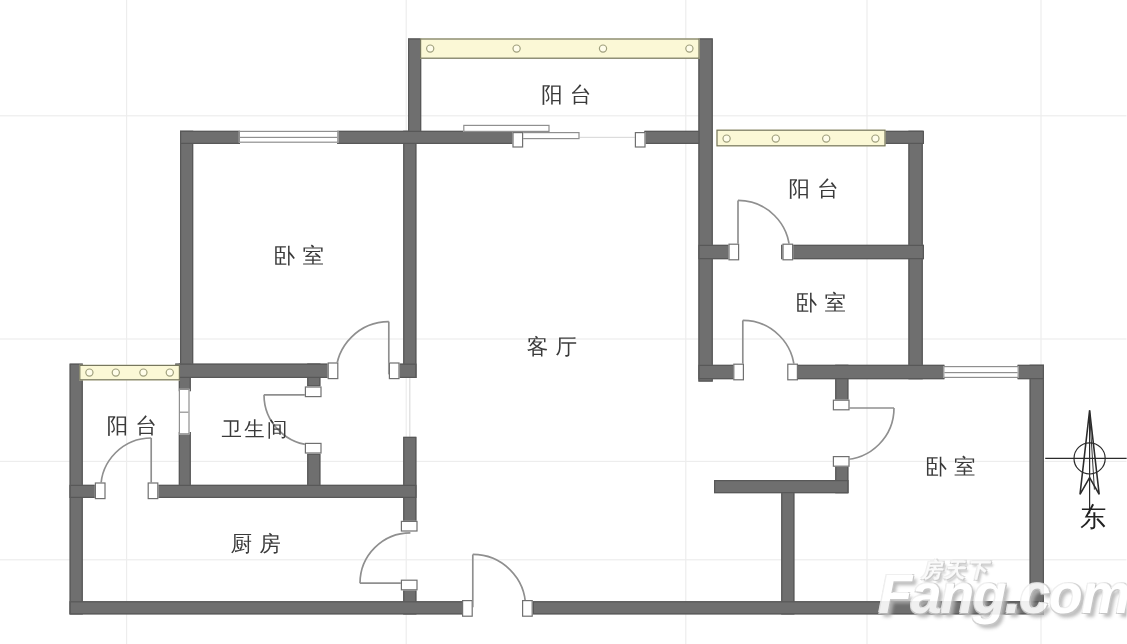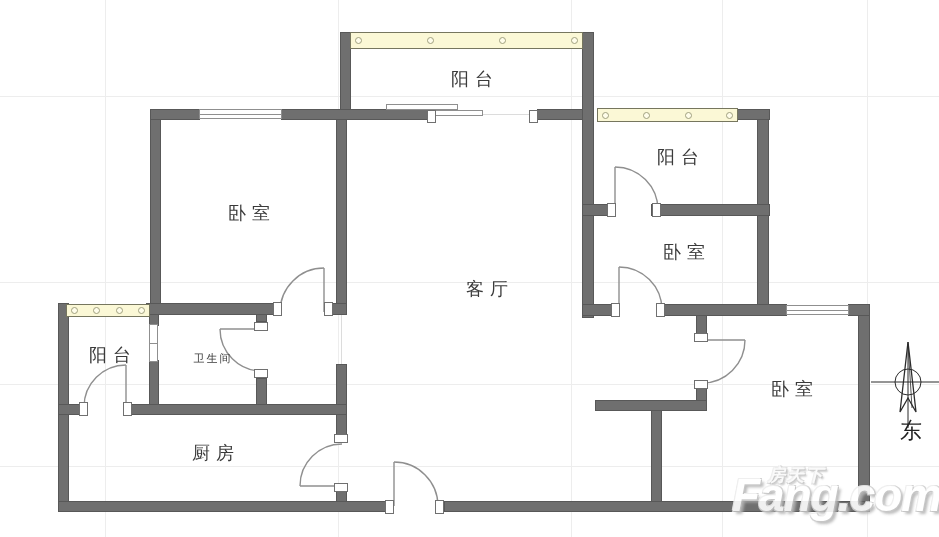--- a/index.html
+++ b/index.html
@@ -19,21 +19,21 @@
   .band i{width:5px;height:5px;border:1px solid #a0a07e;border-radius:50%;background:#fffdea;}
   .win{position:absolute;background:#fff;box-sizing:border-box;border:1px solid var(--line);z-index:3;}
   .win .mid{position:absolute;left:0;top:50%;width:100%;height:1px;background:var(--line);}
   .winv .mid{top:0;left:auto;width:100%;height:1px;top:50%;}
   .jamb{position:absolute;background:#fff;box-sizing:border-box;border:1px solid #707070;z-index:4;}
   .panel{position:absolute;background:#fff;box-sizing:border-box;border:1px solid var(--line);z-index:4;}
   .hairline{position:absolute;background:#dcdcdc;z-index:1;}
   #doors{position:absolute;left:0;top:0;z-index:3;}
   .room-label{position:absolute;transform:translate(-50%,-50%);color:var(--label);
       font-size:18px;letter-spacing:6px;white-space:nowrap;z-index:5;}
-  .room-label.small{font-size:11px;letter-spacing:2px;}
+  .room-label.small{font-size:17px;letter-spacing:2px;}
   #compass{position:absolute;left:866px;top:332px;z-index:5;}
   #compass-label{position:absolute;left:911px;top:431px;transform:translate(-50%,-50%);
       font-size:22px;color:#222;z-index:5;letter-spacing:0;}
   #watermark{position:absolute;left:732px;top:460px;width:210px;height:77px;z-index:6;
       pointer-events:none;opacity:.9;}
   #wm-cn{position:absolute;left:36px;top:4px;font-size:17px;font-weight:bold;font-style:italic;
       color:#fafafa;letter-spacing:2px;
       text-shadow:1px 1px 0 #c4c4c4,-1px -1px 0 #eee,1px -1px 0 #d5d5d5,-1px 1px 0 #d5d5d5,2px 2px 2px #bbb;}
   #wm-en{position:absolute;left:0px;top:8px;font-size:46px;font-weight:bold;font-style:italic;
       color:#fff;letter-spacing:-1px;
@@ -158,21 +158,21 @@
       <path d="M619,267 L619,310"></path>
       <path d="M619,267 A43,43 0 0 1 662,310"></path>
       <path d="M702,340 L745,340"></path>
       <path d="M745,340 A43,43 0 0 1 702,383"></path>
     </g>
   </svg>
 
   <div class="room-label" style="left:475px;top:79px">阳台</div>
   <div class="room-label" style="left:681px;top:157px">阳台</div>
   <div class="room-label" style="left:252px;top:213px">卧室</div>
-  <div class="room-label" style="left:490px;top:289px">客厅</div>
+  <div class="room-label" style="left:463px;top:289px">客厅</div>
   <div class="room-label" style="left:687px;top:252px">卧室</div>
   <div class="room-label" style="left:113px;top:355px">阳台</div>
   <div class="room-label small" style="left:213px;top:358px">卫生间</div>
   <div class="room-label" style="left:216px;top:453px">厨房</div>
   <div class="room-label" style="left:795px;top:389px">卧室</div>
 
   <svg id="compass" width="80" height="105" viewBox="0 0 80 105">
     <g fill="none" stroke="#2b2b2b" stroke-width="1">
       <line x1="5" y1="50" x2="78" y2="50"></line>
       <line x1="42" y1="10" x2="42" y2="96"></line>

